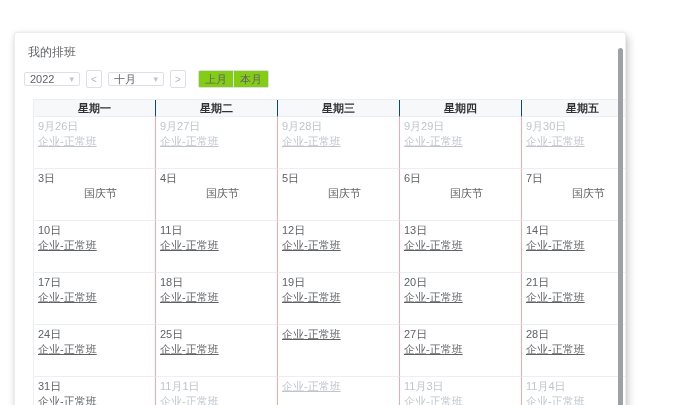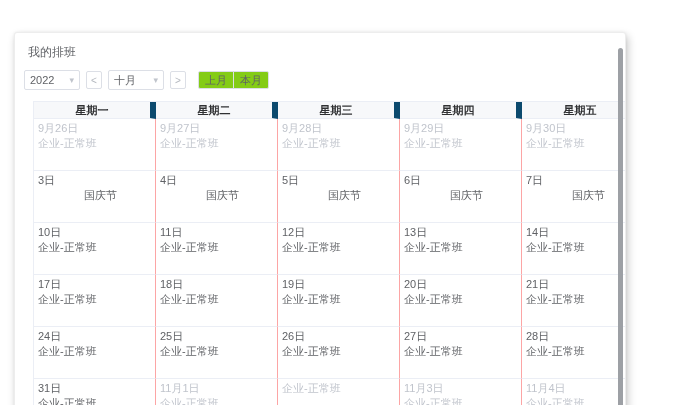--- a/index.html
+++ b/index.html
@@ -6,21 +6,21 @@
   html,body { width:679px; height:405px; background:#ffffff; font-family:"Liberation Sans", sans-serif; }
   .card {
     position:absolute; left:14px; top:32px; width:612px; height:381px;
     background:#fff; border:1px solid #ededed; border-radius:3px;
     overflow:hidden;
     box-shadow: 2px 4px 8px rgba(0,0,0,0.22), 0 0 3px rgba(0,0,0,0.06);
   }
   .panel-title { margin:11px 0 0 13px; font-size:12px; line-height:16px; color:#606266; }
   .toolbar { display:flex; align-items:center; margin:10px 0 0 9px; }
   .select {
-    width:56px; height:20px; border:1px solid #dcdfe6; border-radius:2px;
+    width:56px; height:14px; border:1px solid #dcdfe6; border-radius:2px;
     display:flex; align-items:center; justify-content:space-between;
     padding:0 5px; font-size:11px; color:#606266; background:#fff; cursor:pointer;
   }
   .caret { font-size:9px; color:#c0c4cc; line-height:1; }
   .icon-btn {
     width:16px; height:18px; border:1px solid #dcdfe6; border-radius:2px;
     display:flex; align-items:center; justify-content:center;
     font-size:10px; color:#b4b8bf; background:#fff; margin:0 0 0 6px; cursor:pointer;
   }
   .select + .icon-btn, .icon-btn + .select { }
@@ -30,28 +30,28 @@
     height:18px; padding:0 6px; border:1px solid #dcdfe6; background:#84cc16;
     font-size:11px; color:#606266; line-height:16px; cursor:pointer;
   }
   .btn:first-child { border-radius:2px 0 0 2px; }
   .btn:last-child { border-radius:0 2px 2px 0; margin-left:-1px; }
   .cal { margin:11px 0 0 18px; width:611px; }
   .cal-head, .cal-row { display:grid; grid-template-columns:repeat(5,122px); border-left:1px solid #ebeef5; }
   .cal-head { border-top:1px solid #ebeef5; background:#f7f8fa; }
   .hcell {
     height:17px; line-height:16px; text-align:center; font-size:11px;
-    font-weight:700; color:#303133; border-right:6px solid #0c4a6e; border-bottom:1px solid #ebeef5;
+    font-weight:700; color:#303133; border-right:1px solid #0c4a6e; border-bottom:1px solid #ebeef5;
   }
   .cell {
     height:52px; padding:2px 4px; font-size:11px; color:#606266;
     border-right:1px solid #fca5a5; border-bottom:1px solid #ebeef5; background:#fff;
   }
   .cell .date { line-height:15px; }
-  .cell .event { line-height:15px; cursor:pointer; color:#606266; }
+  .cell .event { line-height:15px; text-decoration:underline; cursor:pointer; color:#606266; }
   .cell .event.plain { text-decoration:none; cursor:default;padding-left:46px; }
   .cell.muted, .cell.muted .date, .cell.muted .event { color:#c0c4cc; }
   .scrollbar {
     position:absolute; top:15px; right:2px; width:5px; height:365px;
     background:#9da0a5; border-radius:3px; z-index:5; cursor:pointer;
   }
 </style>
 </head>
 <body>
 
@@ -185,21 +185,20 @@
     <div class="cal-row">
       <div class="cell">
         <div class="date">24日</div>
         <span class="event">企业-正常班</span>
       </div>
       <div class="cell">
         <div class="date">25日</div>
         <span class="event">企业-正常班</span>
       </div>
       <div class="cell">
-        <div class="date">26日</div>
         <span class="event">企业-正常班</span>
       </div>
       <div class="cell">
         <div class="date">27日</div>
         <span class="event">企业-正常班</span>
       </div>
       <div class="cell">
         <div class="date">28日</div>
         <span class="event">企业-正常班</span>
       </div>

